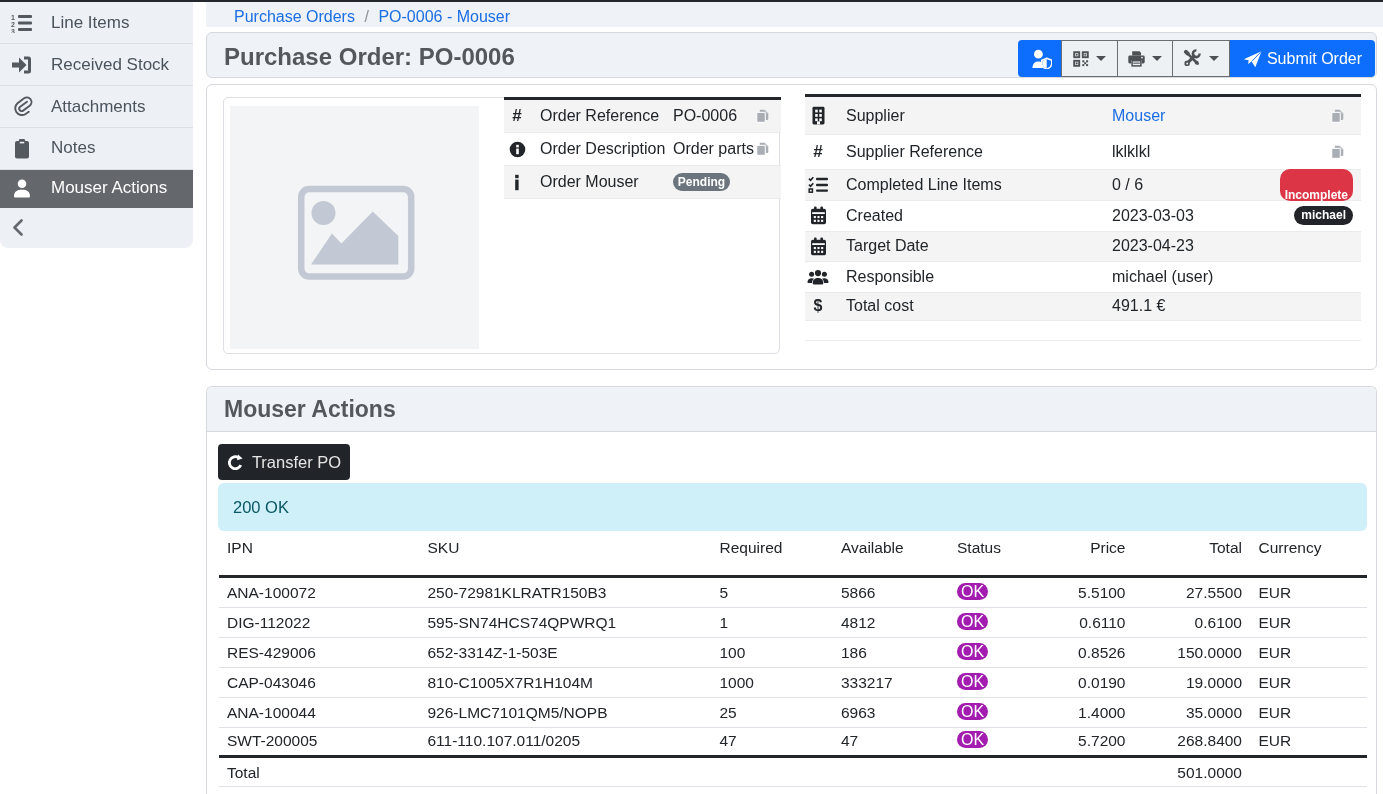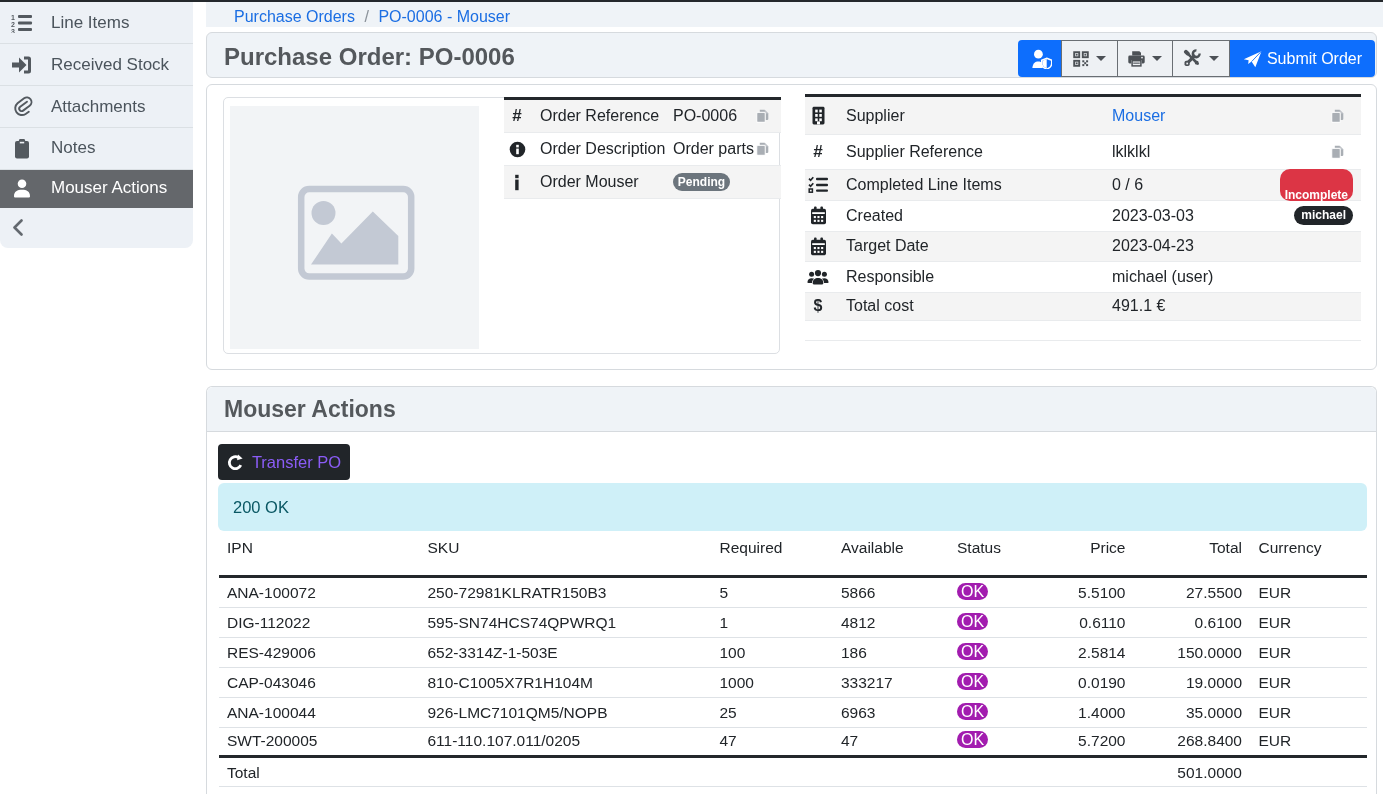--- a/index.html
+++ b/index.html
@@ -38,21 +38,21 @@
   .dtable { border-top:3px solid #23272b; }
   .drow { display:flex; align-items:center; border-bottom:1px solid #e9ebed; font-size:16px; }
   .drow.stripe { background:#f4f4f4; }
   .dic { display:flex; justify-content:center; }
   .badge { display:inline-block; color:#fff; font-size:12px; font-weight:bold; border-radius:10px; text-align:center; }
 
   
   #mpanel { left:206px; top:386px; width:1171px; height:420px; background:#fff; border:1px solid #d6dade; border-radius:6px 6px 0 0; border-bottom:none; }
   #mhead { position:absolute; left:0; top:0; width:100%; height:45px; background:#eff3f7; border-bottom:1px solid #d6dade; border-radius:6px 6px 0 0; }
   #mhead h2 { position:absolute; left:17px; top:0; height:44px; line-height:44px; font-size:23px; font-weight:bold; color:#54585c; }
-  #transferbtn { position:absolute; left:11px; top:57px; width:132px; height:36px; background:#212529; border-radius:4px; color:#8b5cf6; font-size:16.5px; display:flex; align-items:center; justify-content:center; }
+  #transferbtn { position:absolute; left:11px; top:57px; width:132px; height:36px; background:#212529; border-radius:4px; color:#e5e5e5; font-size:16.5px; display:flex; align-items:center; justify-content:center; }
   #alertbox { position:absolute; left:11px; top:96px; width:1149px; height:48px; background:#cff0f8; border-radius:6px; color:#0a5864; font-size:16.5px; line-height:48px; padding-left:15px; }
 
   
   #itable { position:absolute; left:12px; top:149px; width:1148px; font-size:15.5px; }
   .irow { display:flex; border-bottom:1px solid #dee2e6; height:30px; line-height:29px;align-items:flex-end; }
   .irow > div { padding-left:8px; overflow:hidden; white-space:nowrap; }
   .c1{width:200.5px;} .c2{width:292px;} .c3{width:121.5px;} .c4{width:116px;} .c5{width:89.5px;}
   .c6{width:95.5px; text-align:right; padding-right:8.5px;}
   .c7{width:116.5px; text-align:right; padding-right:8.5px;}
   .c8{width:116.5px;}
@@ -421,21 +421,21 @@
           <div class="c6">0.6110</div>
           <div class="c7">0.6100</div>
           <div class="c8">EUR</div>
         </div>
       <div class="irow">
           <div class="c1">RES-429006</div>
           <div class="c2">652-3314Z-1-503E</div>
           <div class="c3">100</div>
           <div class="c4">186</div>
           <div class="c5"><span class="okbadge">OK</span></div>
-          <div class="c6">2.5814</div>
+          <div class="c6">0.8526</div>
           <div class="c7">150.0000</div>
           <div class="c8">EUR</div>
         </div>
       <div class="irow">
           <div class="c1">CAP-043046</div>
           <div class="c2">810-C1005X7R1H104M</div>
           <div class="c3">1000</div>
           <div class="c4">333217</div>
           <div class="c5"><span class="okbadge">OK</span></div>
           <div class="c6">0.0190</div>

